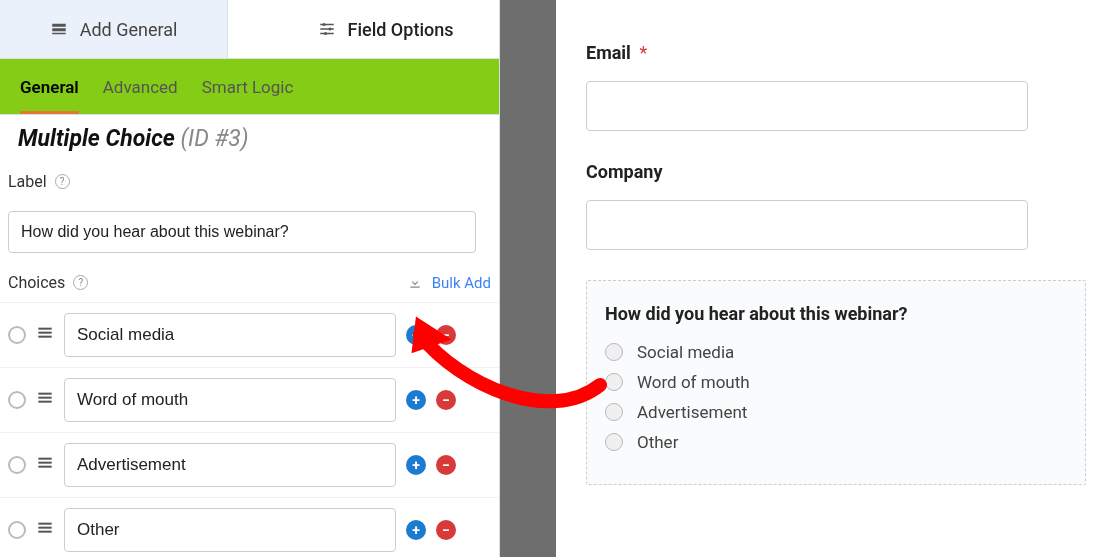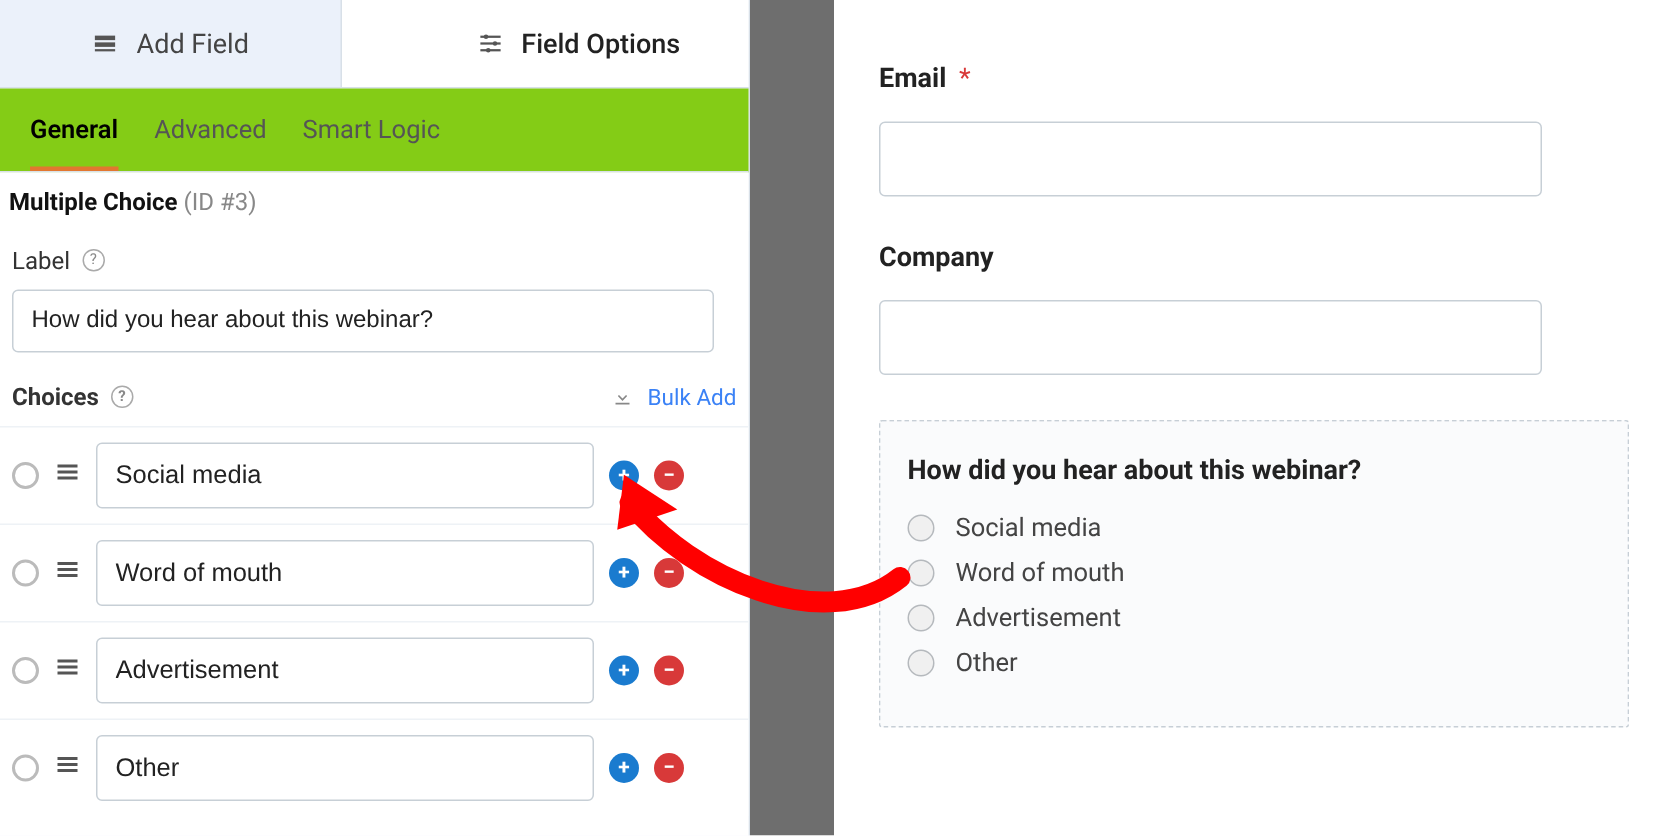--- a/index.html
+++ b/index.html
@@ -66,37 +66,38 @@
     border-bottom-color: #e27730;
   }
 
   .panel-body {
     padding: 0;
     background: #fff;
     flex: 1;
     overflow: hidden;
   }
   .field-title {
-    padding: 10px 8px 10px 6px;
-    font-size: 16px;
-    background: #fff;
+    padding: 10px 8px 10px 18px;
+    font-size: 23px;
+    background: #fff;
+    font-style: italic;
   }
   .field-title .name { font-weight: 700; color: #111; }
   .field-title .id { color: #888; font-weight: 400; }
 
   .section {
     padding: 10px 8px 12px 8px;
   }
   .section-label {
     display: flex;
     align-items: center;
     gap: 8px;
     font-size: 16px;
     color: #333;
-    margin-bottom: 10px;
+    margin-bottom: 20px;
   }
   .help-icon {
     width: 15px; height: 15px;
     border: 1px solid #aaa;
     border-radius: 50%;
     display: inline-flex;
     align-items: center; justify-content: center;
     font-size: 10px; color: #888;
   }
   .text-input {
@@ -108,21 +109,21 @@
     border-radius: 4px;
     background: #fff;
     color: #222;
   }
   .choices-header {
     display: flex;
     align-items: center;
     justify-content: space-between;
     padding: 8px 8px 10px 8px;
   }
-  .choices-header .left { display: flex; align-items: center; gap: 8px; color:#333; font-size:16px;font-weight:bold;}
+  .choices-header .left { display: flex; align-items: center; gap: 8px; color:#333; font-size:16px;}
   .choices-header .right {
     display: flex; align-items: center; gap: 10px;
     color: #3b82f6; font-size: 15px;
     cursor: pointer;
   }
   .choices-header .right svg { width:14px; height:14px; fill:#888; }
 
   .choice-row {
     display: flex;
     align-items: center;
@@ -224,21 +225,21 @@
 <div class="layout">
 
   <div class="left-panel">
     <div class="top-tabs">
       <div class="top-tab">
         <svg viewBox="0 0 24 24">
             <rect x="3" y="5" width="18" height="4"></rect>
             <rect x="3" y="11" width="18" height="4"></rect>
             <rect x="3" y="17" width="18" height="2"></rect>
           </svg>
-        <span>Add Field</span>
+        <span>Add General</span>
       </div>
       <div class="top-tab active">
         <svg viewBox="0 0 24 24">
             <rect x="3" y="5" width="18" height="2"></rect>
             <circle cx="8" cy="6" r="2"></circle>
             <rect x="3" y="11" width="18" height="2"></rect>
             <circle cx="16" cy="12" r="2"></circle>
             <rect x="3" y="17" width="18" height="2"></rect>
             <circle cx="10" cy="18" r="2"></circle>
           </svg>

